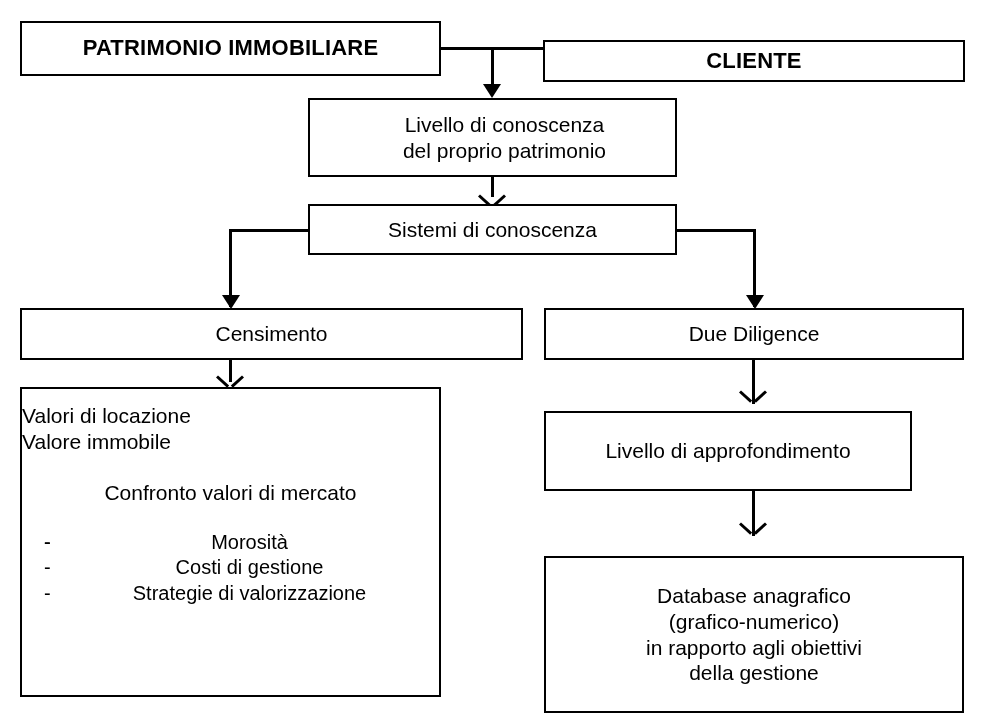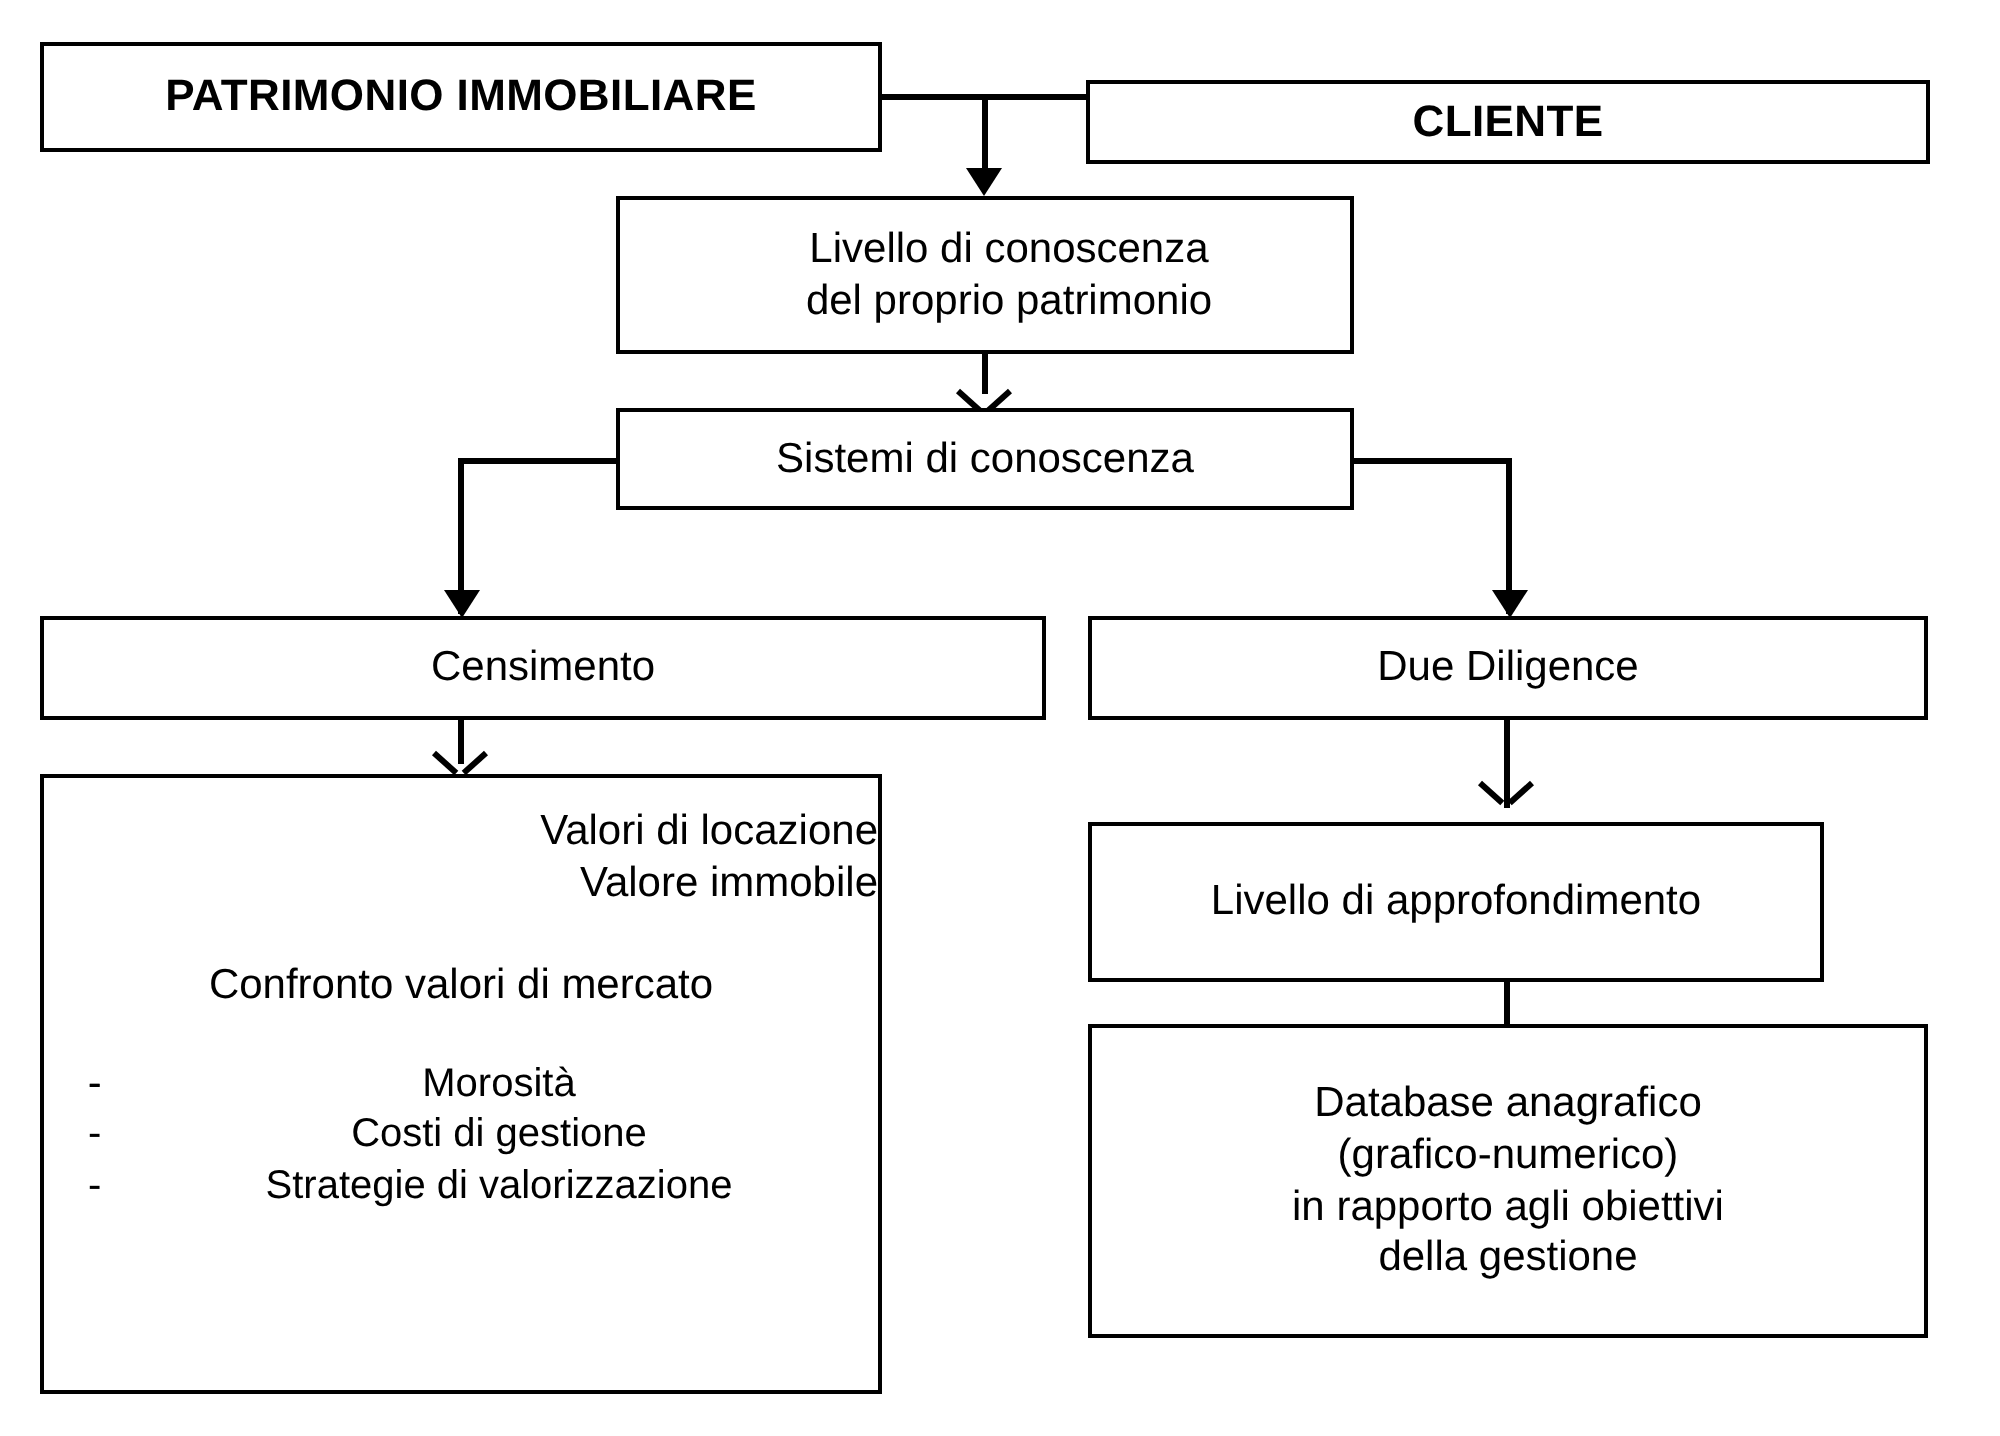--- a/index.html
+++ b/index.html
@@ -35,25 +35,24 @@
     letter-spacing: 0.2px;
   }
   .node .txt { white-space: pre-line; }
 
   
   .node.detail {
     display: block;
     padding: 14px 0 0 0;
   }
   .detail .head {
-    text-align: right;
+    text-align: left;
     font-size: 21px;
     line-height: 1.22;
     white-space: pre-line;
-    padding-left: 36px;
   }
   .detail .head2 {
     text-align: center;
     font-size: 21px;
     margin-top: 26px;
   }
   .detail ul {
     list-style: none;
     margin: 24px 0 0 0;
     padding: 0 10px 0 22px;
@@ -182,20 +181,20 @@
     </ul>
   </div>
 
   <div class="node" style="left:544px; top:411px; width:368px; height:80px;">
     <span class="txt" style="white-space: pre-line;">Livello di approfondimento</span>
   </div>
 
   <div class="vline" style="left:752px; top:491px; height:45px;"></div>
   <div class="arrow-chevron" style="left:742px; top:514px;"></div>
 
-  <div class="node" style="left:544px; top:512px; width:420px; height:157px;">
+  <div class="node" style="left:544px; top:556px; width:420px; height:157px;">
     <span class="txt" style="white-space: pre-line;">Database anagrafico
 (grafico-numerico)
 in rapporto agli obiettivi
 della gestione</span>
   </div>
 
 </div>
 
 </body></html>

